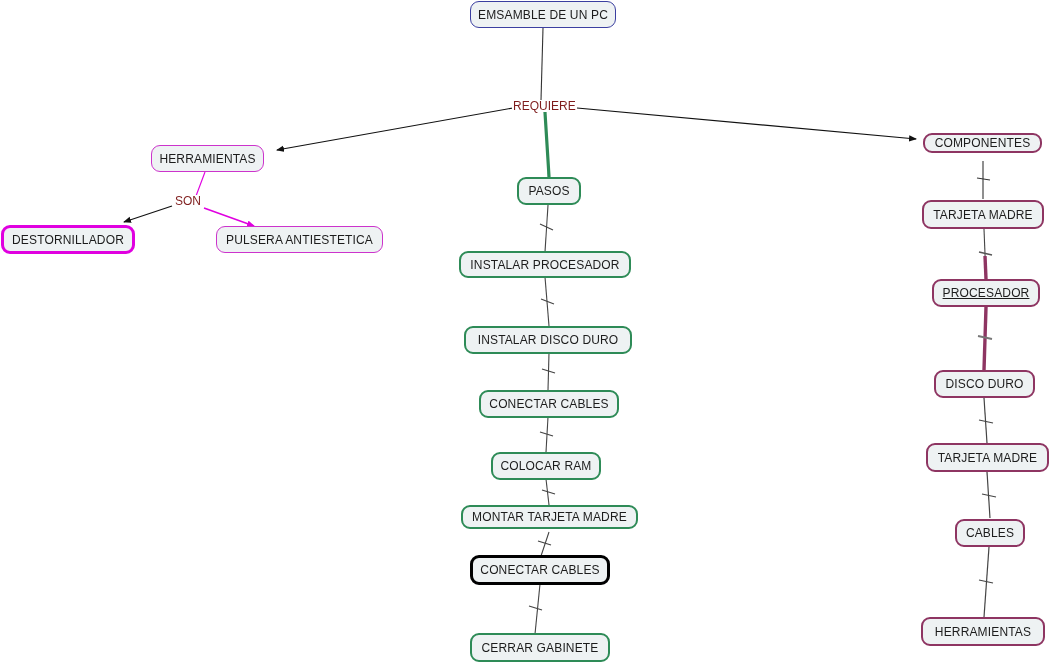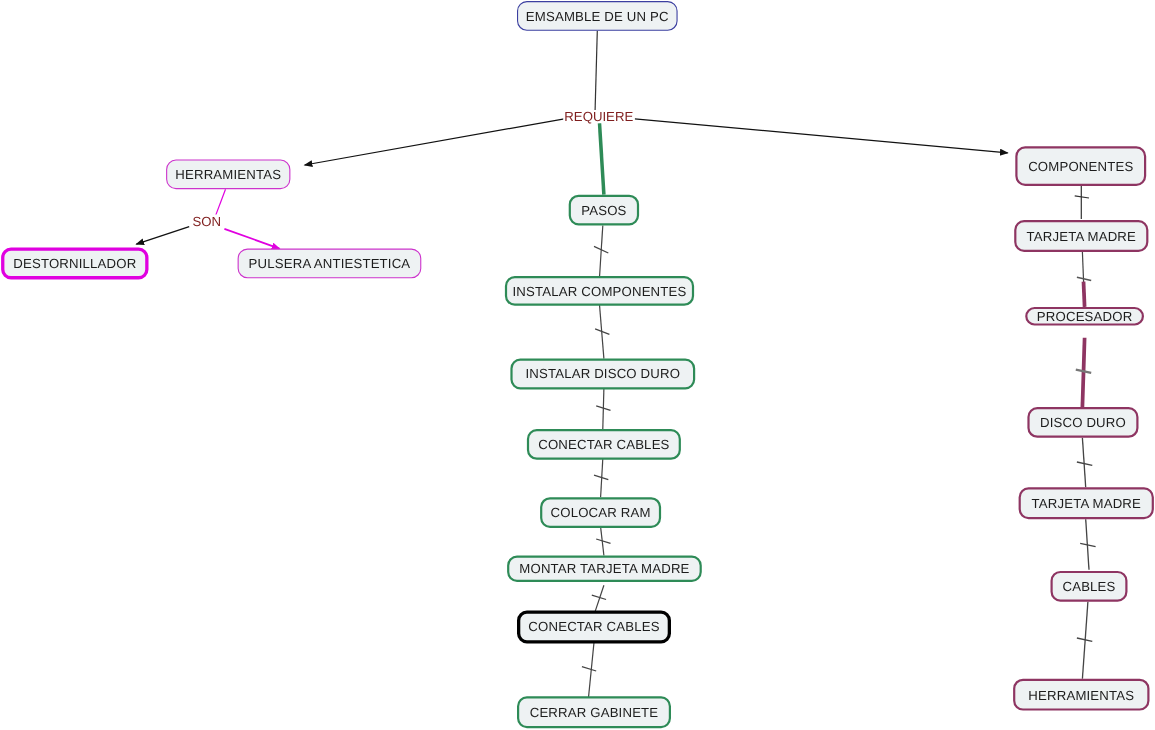--- a/index.html
+++ b/index.html
@@ -147,39 +147,39 @@
   <div class="node n-magenta" style="left:151px; top:145px; width:113px; height:27px;">HERRAMIENTAS</div>
 
   <div class="edge-label" style="left:174px; top:195px;">SON</div>
 
   <div class="node n-magenta-thick" style="left:1px; top:225px; width:134px; height:29px;">DESTORNILLADOR</div>
 
   <div class="node n-magenta" style="left:216px; top:226px; width:167px; height:27px;">PULSERA ANTIESTETICA</div>
 
   <div class="node n-green-thick" style="left:517px; top:177px; width:64px; height:28px;">PASOS</div>
 
-  <div class="node n-green-thick" style="left:459px; top:251px; width:172px; height:27px;">INSTALAR COMPONENTES</div>
+  <div class="node n-green-thick" style="left:459px; top:251px; width:172px; height:27px;">INSTALAR PROCESADOR</div>
 
   <div class="node n-green-thick" style="left:464px; top:326px; width:168px; height:28px;">INSTALAR DISCO DURO</div>
 
   <div class="node n-green-thick" style="left:479px; top:390px; width:140px; height:28px;">CONECTAR CABLES</div>
 
   <div class="node n-green-thick" style="left:491px; top:452px; width:110px; height:28px;">COLOCAR RAM</div>
 
   <div class="node n-green-thick" style="left:461px; top:505px; width:177px; height:24px;">MONTAR TARJETA MADRE</div>
 
   <div class="node n-selected" style="left:470px; top:555px; width:140px; height:30px;">CONECTAR CABLES</div>
 
   <div class="node n-green-thick" style="left:470px; top:633px; width:140px; height:29px;">CERRAR GABINETE</div>
 
-  <div class="node n-plum" style="left:923px; top:133px; width:119px; height:36px;">COMPONENTES</div>
+  <div class="node n-plum" style="left:923px; top:133px; width:119px; height:20px;">COMPONENTES</div>
 
   <div class="node n-plum" style="left:922px; top:200px; width:122px; height:29px;">TARJETA MADRE</div>
 
-  <div class="node n-plum" style="left:932px; top:279px; width:108px; height:17px;">PROCESADOR</div>
+  <div class="node n-plum" style="left:932px; top:279px; width:108px; height:28px;text-decoration:underline;">PROCESADOR</div>
 
   <div class="node n-plum" style="left:934px; top:370px; width:101px; height:28px;">DISCO DURO</div>
 
   <div class="node n-plum" style="left:926px; top:443px; width:123px; height:29px;">TARJETA MADRE</div>
 
   <div class="node n-plum" style="left:955px; top:519px; width:70px; height:28px;">CABLES</div>
 
   <div class="node n-plum" style="left:921px; top:617px; width:124px; height:29px;">HERRAMIENTAS</div>
 
 </div>

